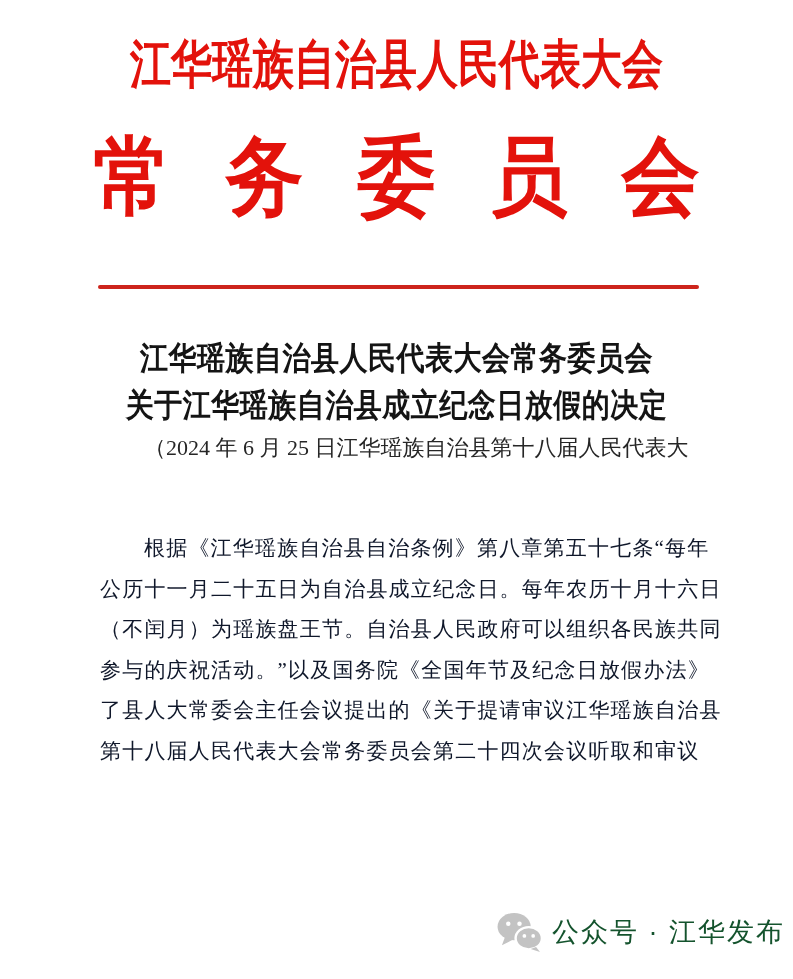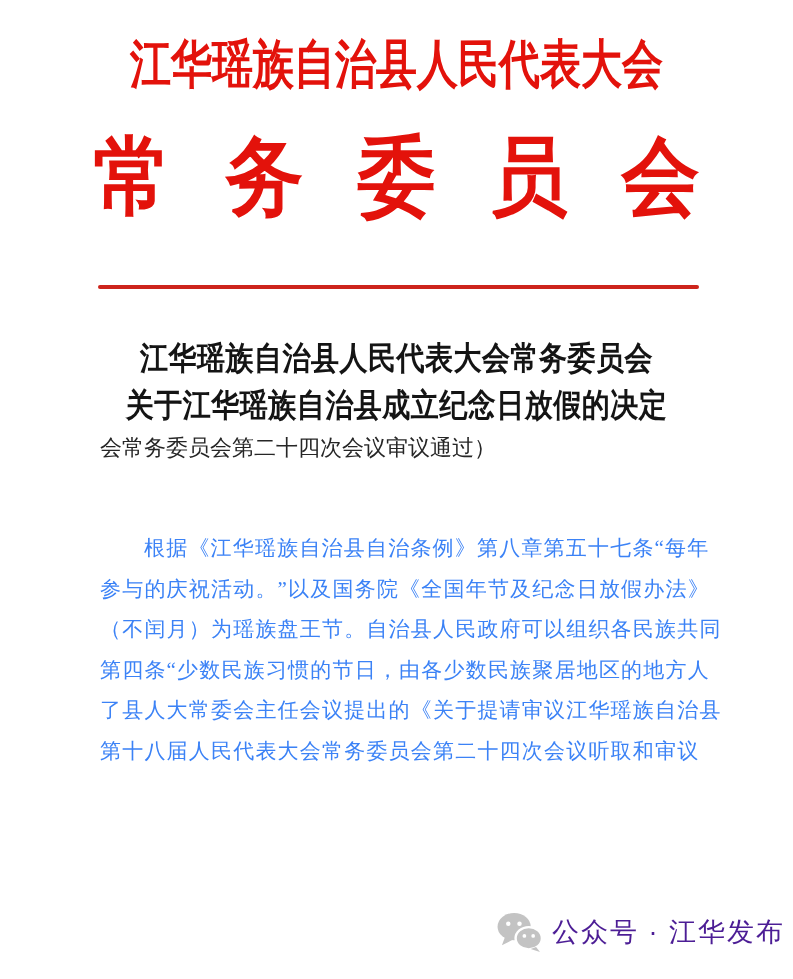--- a/index.html
+++ b/index.html
@@ -82,21 +82,21 @@
     line-height: 37px;
   }
   .meta-line { white-space: nowrap; }
   .meta-line.first { text-indent: 44px; }
   
   .body-block {
     position: absolute;
     top: 524px;
     left: 100px;
     width: 612px;
-    color: #3b82f6;
+    color: #0f172a;
     font-size: 21px;
     line-height: 40.5px;
     letter-spacing: 1.2px;
   }
   .body-line { white-space: nowrap; }
   .body-line.indent { text-indent: 44px; }
   .body-line.last-line { letter-spacing: 5px; }
   
   .marker { position: relative; }
   .marker::after {
@@ -118,21 +118,21 @@
     transform: rotate(-0.4deg);
   }
   
   .watermark {
     position: absolute;
     top: 908px;
     right: 8px;
     display: flex;
     align-items: center;
     gap: 9px;
-    color: #4c1d95;
+    color: #14532d;
     font-size: 27px;
     letter-spacing: 2px;
     white-space: nowrap;
     font-family: "Liberation Sans", sans-serif;
   }
   .wechat-icon { width: 47px; height: 40px; display: block; }
 </style>
 </head>
 <body>
 
@@ -141,28 +141,28 @@
   <div class="org-line">江华瑶族自治县人民代表大会</div>
 
   <div class="committee-line">常务委员会</div>
 
   <div class="red-rule"></div>
 
   <div class="doc-title-1">江华瑶族自治县人民代表大会常务委员会</div>
   <div class="doc-title-2">关于江华瑶族自治县成立纪念日放假的决定</div>
 
   <div class="meta-block">
-    <div class="meta-line">会常务委员会第二十四次会议审议通过）</div>
+    <div class="meta-line first">（2024 年 6 月 25 日江华瑶族自治县第十八届人民代表大</div>
   </div>
 
   <div class="body-block">
     <div class="body-line indent">根据《江华瑶族自治县自治条例》第八章第五十七条“每年</div>
+    <div class="body-line">公历十一月二十五日为自治县成立纪念日。每年农历十月十六日</div>
+    <div class="body-line">（不闰月）为瑶族盘王节。自治县人民政府可以组织各民族共同</div>
     <div class="body-line">参与的庆祝活动。”以及国务院《全国年节及纪念日放假办法》</div>
-    <div class="body-line">（不闰月）为瑶族盘王节。自治县人民政府可以组织各民族共同</div>
-    <div class="body-line">第四条“少数民族习惯的节日，由各少数民族聚居地区的地方人</div>
     <div class="body-line">了县人大常委会主任会议提出的《关于提请审议江华瑶族自治县</div>
     <div class="body-line">第十八届人民代表大会常务委员会第二十四次会议听取和审议</div>
   </div>
 
   <div class="watermark">
     <svg class="wechat-icon" viewBox="0 0 48 41" aria-hidden="true">
       <ellipse cx="18.5" cy="15" rx="17" ry="14" fill="#c3c3c3"></ellipse>
       <polygon points="9,26 6,34 17,28.5" fill="#c3c3c3"></polygon>
       <circle cx="12.5" cy="12" r="2.3" fill="#ffffff"></circle>
       <circle cx="24" cy="12" r="2.3" fill="#ffffff"></circle>

